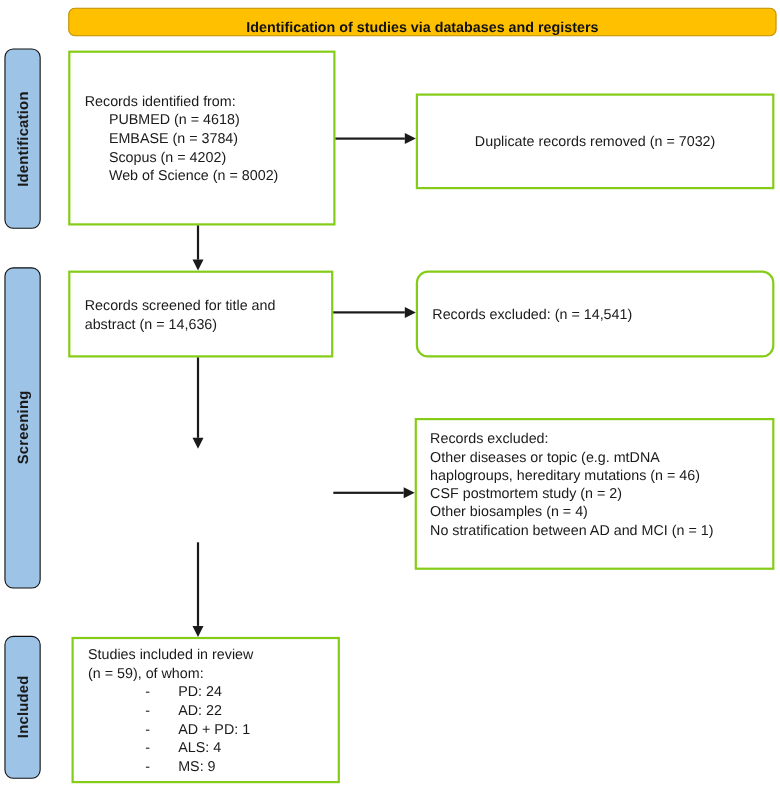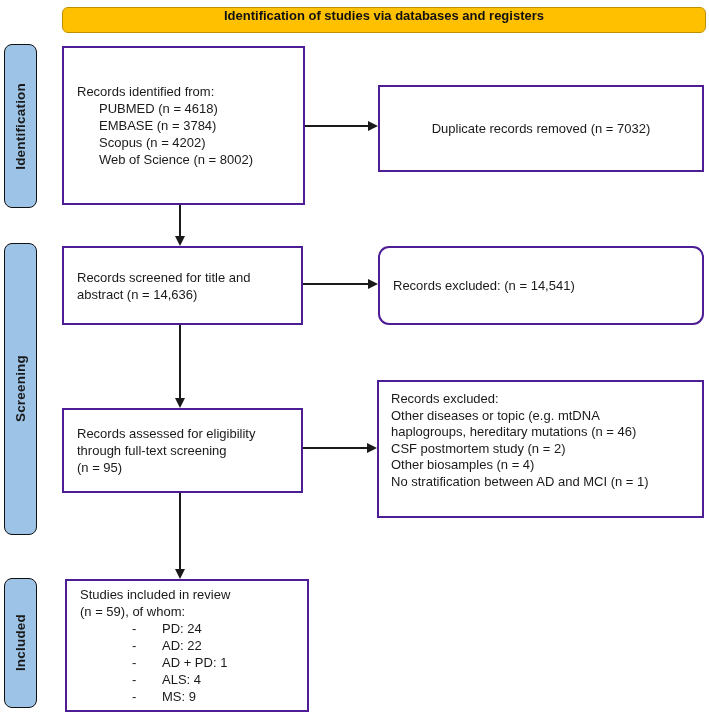--- a/index.html
+++ b/index.html
@@ -17,21 +17,21 @@
   }
 
   
   .banner {
     position: absolute;
     left: 62px; top: 7px;
     width: 644px; height: 26px;
     background: #FFC000;
     border: 1px solid #BF9000;
     border-radius: 6px;
-    display: flex; align-items: flex-start; justify-content: center;
+    display: flex; align-items: flex-end; justify-content: center;
     font-size: 13px; font-weight: bold;
     color: #111111;
   }
 
   
   .stage {
     position: absolute;
     left: 4px; width: 33px;
     background: #9DC3E6;
     border: 1.5px solid #111111;
@@ -46,21 +46,21 @@
     white-space: nowrap;
   }
   .stage-identification { top: 44px; height: 164px; }
   .stage-screening      { top: 243px; height: 292px; }
   .stage-included       { top: 578px; height: 130px; }
 
   
   .box {
     position: absolute;
     background: #ffffff;
-    border: 2px solid #4c1d95;
+    border: 2px solid #84cc16;
     font-size: 13px;
     line-height: 17px;
     display: flex; flex-direction: column; justify-content: center;
   }
   .pre { white-space: pre-line; }
 
   .box-identified { left: 62px; top: 46px; width: 243px; height: 159px; padding-left: 13px; }
   .box-identified .src { margin-left: 22px; }
 
   .box-duplicates { left: 378px; top: 85px; width: 326px; height: 87px; align-items: center; text-align: center; padding: 0 8px; }
@@ -126,25 +126,20 @@
 
   <div class="box box-screened">
     <div class="pre">Records screened for title and
 abstract (n = 14,636)</div>
   </div>
 
   <div class="box box-excluded1">
     <div>Records excluded: (n = 14,541)</div>
   </div>
 
-  <div class="box box-assessed">
-    <div class="pre">Records assessed for eligibility
-through full-text screening
-(n = 95)</div>
-  </div>
 
   <div class="box box-excluded2">
     <div>Records excluded:</div>
     <div class="pre">Other diseases or topic (e.g. mtDNA
 haplogroups, hereditary mutations (n = 46)</div>
     <div>CSF postmortem study (n = 2)</div>
     <div>Other biosamples (n = 4)</div>
     <div>No stratification between AD and MCI (n = 1)</div>
   </div>
 

